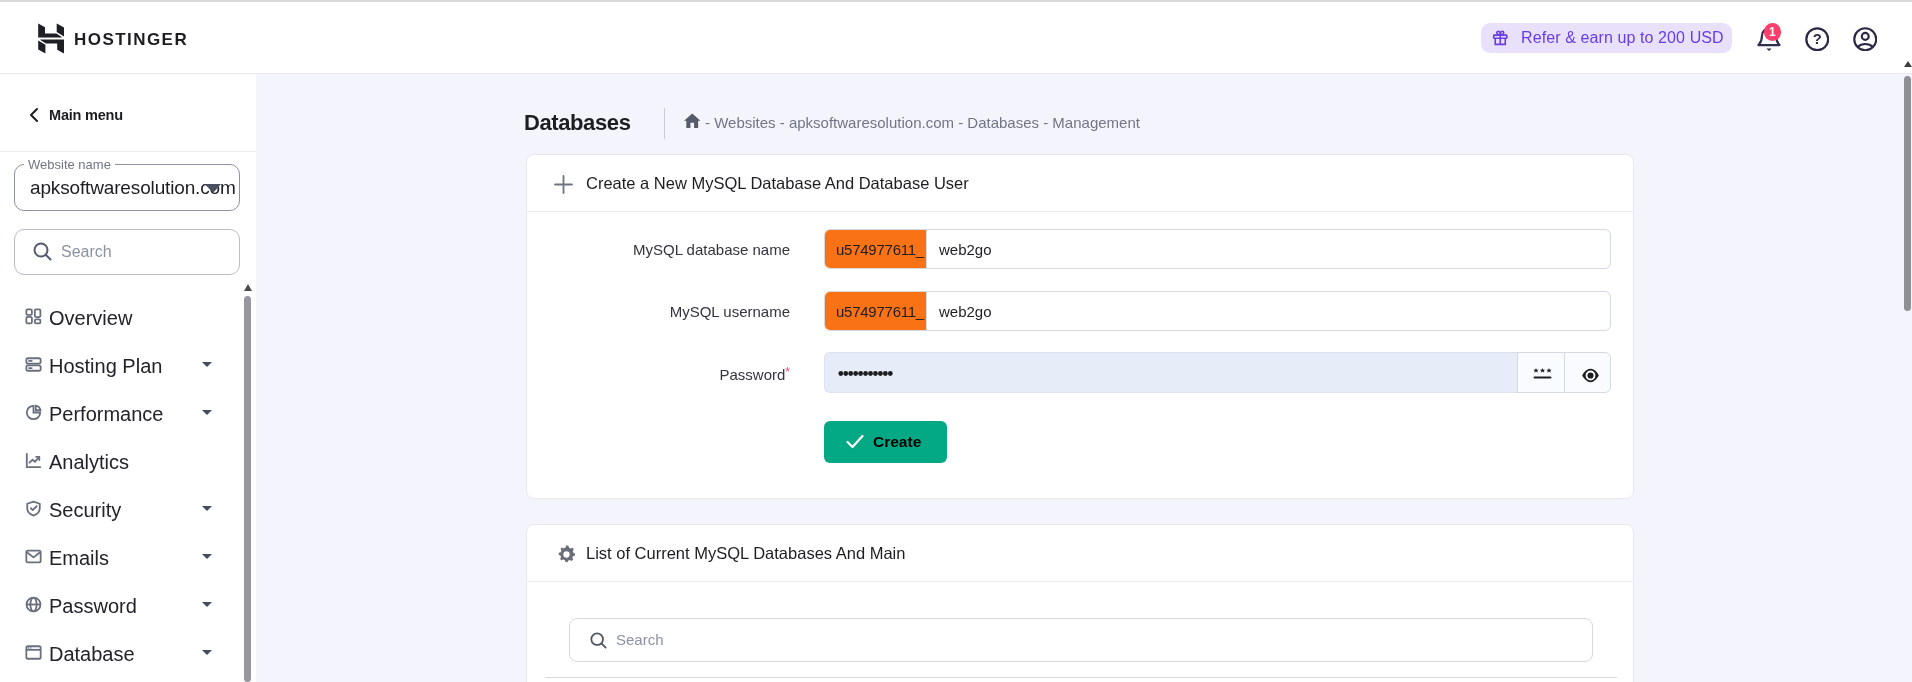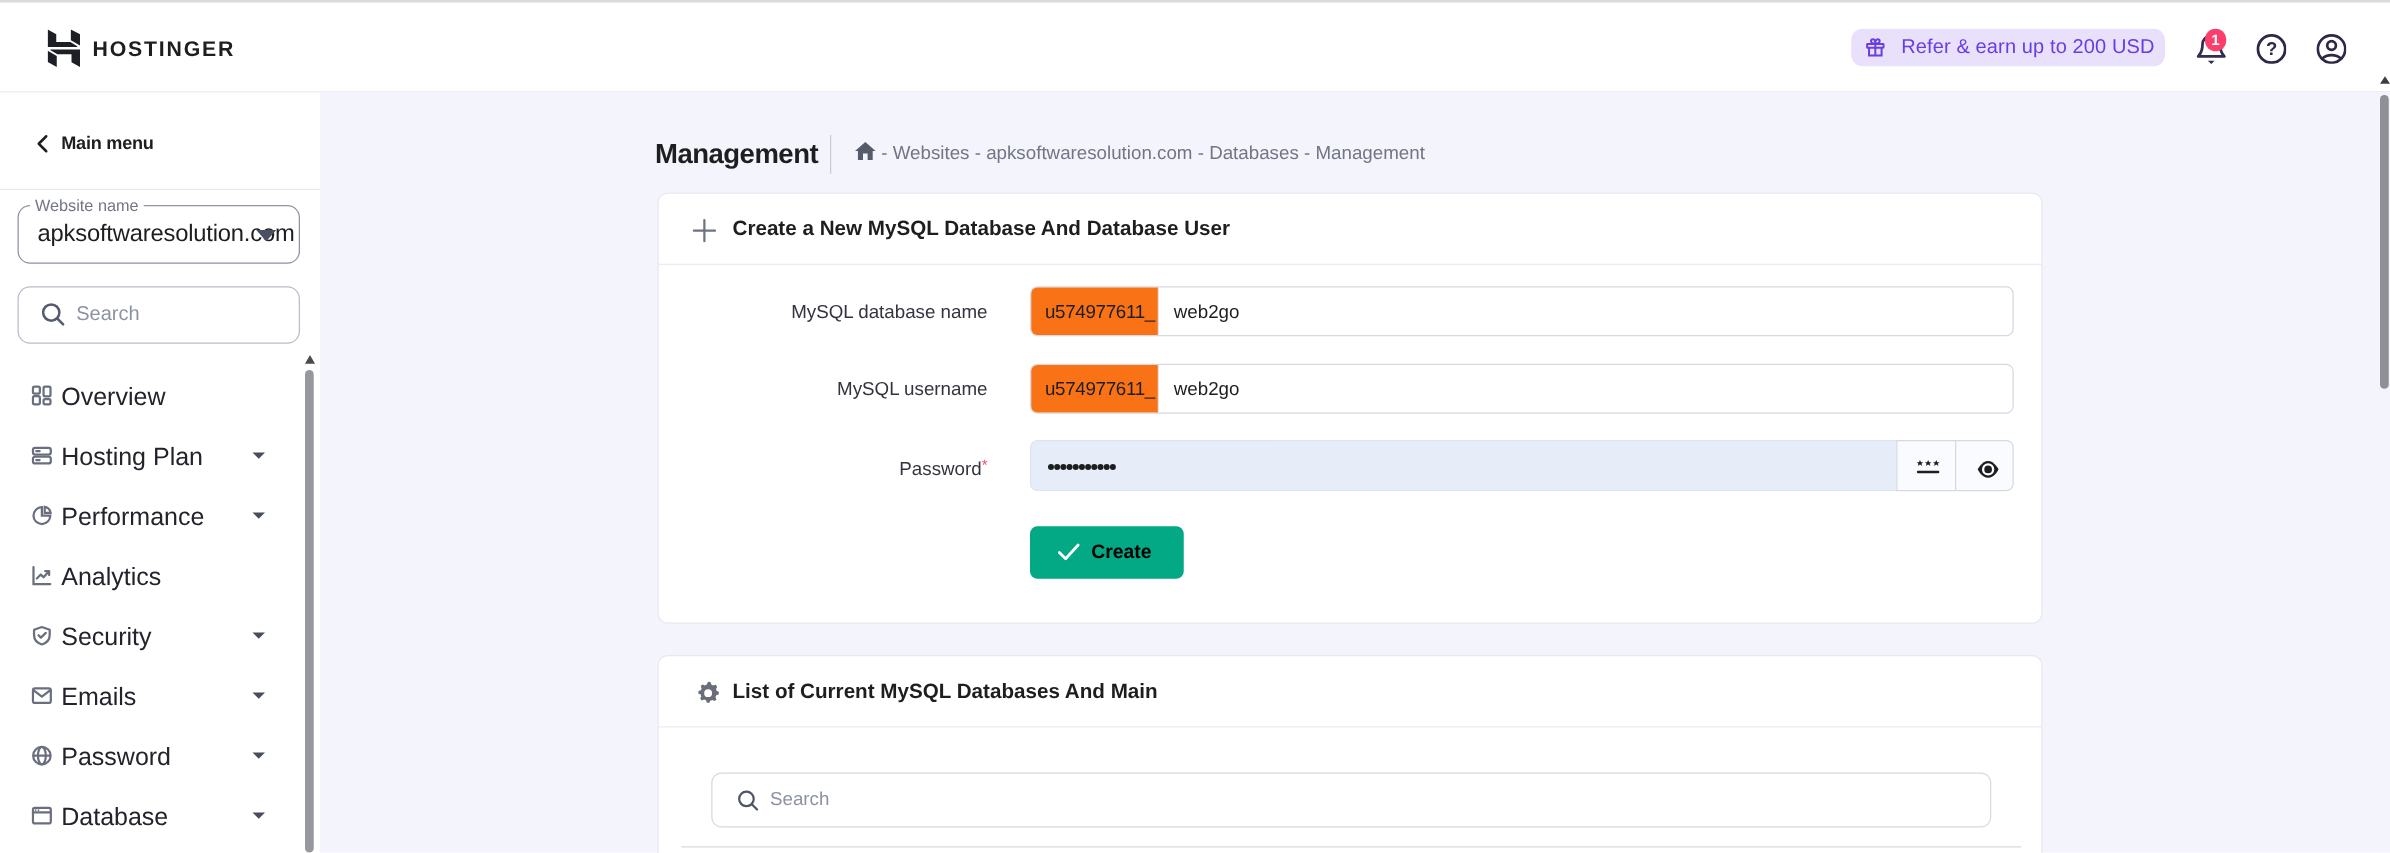--- a/index.html
+++ b/index.html
@@ -26,21 +26,21 @@
   .nav-item svg.icn { position:absolute; left:24.5px; top:15.5px; }
   .caret { position:absolute; left:202px; width:0; height:0;
     border-left:5px solid transparent; border-right:5px solid transparent; border-top:5.5px solid #474c5e; }
   h1#title { left:524px; top:110px; font-size:22px; font-weight:bold; color:#1d1e20; letter-spacing:-0.4px; }
   #bc-sep { left:664px; top:108px; width:1px; height:31px; background:#c9cbd6; }
   #breadcrumb { left:705px; top:114px; font-size:15px; color:#727586; }
   .card { position:absolute; background:#fff; border:1px solid #e7e8ef; border-radius:8px; }
   #card1 { left:526px; top:154px; width:1108px; height:345px; }
   #card2 { left:526px; top:524px; width:1108px; height:240px; }
   .card-head { position:absolute; left:0; top:0; width:100%; height:57px; border-bottom:1px solid #eaebf1; }
-  .card-title { position:absolute; left:59px; top:19px; font-size:16.5px; font-weight:bold; color:#1d1e20; }
+  .card-title { position:absolute; left:59px; top:19px; font-size:16.5px; font-weight:normal; color:#1d1e20; }
   .frm-label { position:absolute; font-size:15px; color:#33343f; text-align:right; width:263px; left:0px; }
   .input { position:absolute; left:297px; width:787px; height:40px; border:1px solid #d5d9e2; border-radius:6px; background:#fff; }
   .prefix { position:absolute; left:0; top:0; width:102px; height:38px; background:#f97316; border-right:1px solid #d5d9e2; border-radius:5px 0 0 5px; }
   .prefix span { position:absolute; left:11px; top:11px; font-size:15px; letter-spacing:-0.25px; color:#1d1e20; }
   .ival { position:absolute; left:114px; top:11px; font-size:15px; color:#1d1e20; }
   #pwgroup { position:absolute; left:297px; top:197px; width:787px; height:41px; }
   #pwfill { position:absolute; left:0; top:0; width:693px; height:41px; background:#e7ecf9; border:1px solid #dde3f2; border-right:none; border-radius:6px 0 0 6px; }
   .pwbtn { position:absolute; top:0; width:47px; height:41px; background:#fafbfe; border:1px solid #d5d9e2; }
   #pwbtn1 { left:693px; border-right:none; }
   #pwbtn2 { left:740px; border-radius:0 6px 6px 0; }
@@ -178,21 +178,21 @@
         <path d="M4 4.5 h0.01 M6.5 4.5 h0.01" stroke-linecap="round" stroke-width="1.6"></path>
       </svg>
       <div class="txt">Database</div>
       <div class="caret" style="top:22px"></div>
     </div>
   </div>
 <div id="pg-sb-arrow" class="abs"></div>
 <div id="pg-sb-thumb" class="abs"></div>
 <div id="sb-sb-arrow" class="abs"></div>
 <div id="sb-sb-thumb" class="abs"></div>
-<h1 id="title" class="abs">Management</h1>
+<h1 id="title" class="abs">Databases</h1>
 <div id="bc-sep" class="abs"></div>
 <svg class="abs" style="left:684px;top:113px" width="16.5" height="15.5" viewBox="0 0 17 16" fill="#565b6b">
     <path d="M8.5,0.6 L17,8.1 L14.6,8.1 L14.6,15.5 L10.4,15.5 L10.4,10.1 L6.6,10.1 L6.6,15.5 L2.4,15.5 L2.4,8.1 L0,8.1 Z"></path>
   </svg>
 <div id="breadcrumb" class="abs">- Websites - apksoftwaresolution.com - Databases - Management</div>
 <div id="card1" class="card">
   <div class="card-head"></div>
   <svg class="abs" style="left:27px;top:20px" width="19" height="19" viewBox="0 0 19 19" fill="none" stroke="#6f7280" stroke-width="1.8" stroke-linecap="round">
       <path d="M9.5 1 V18 M1 9.5 H18"></path>
     </svg>

